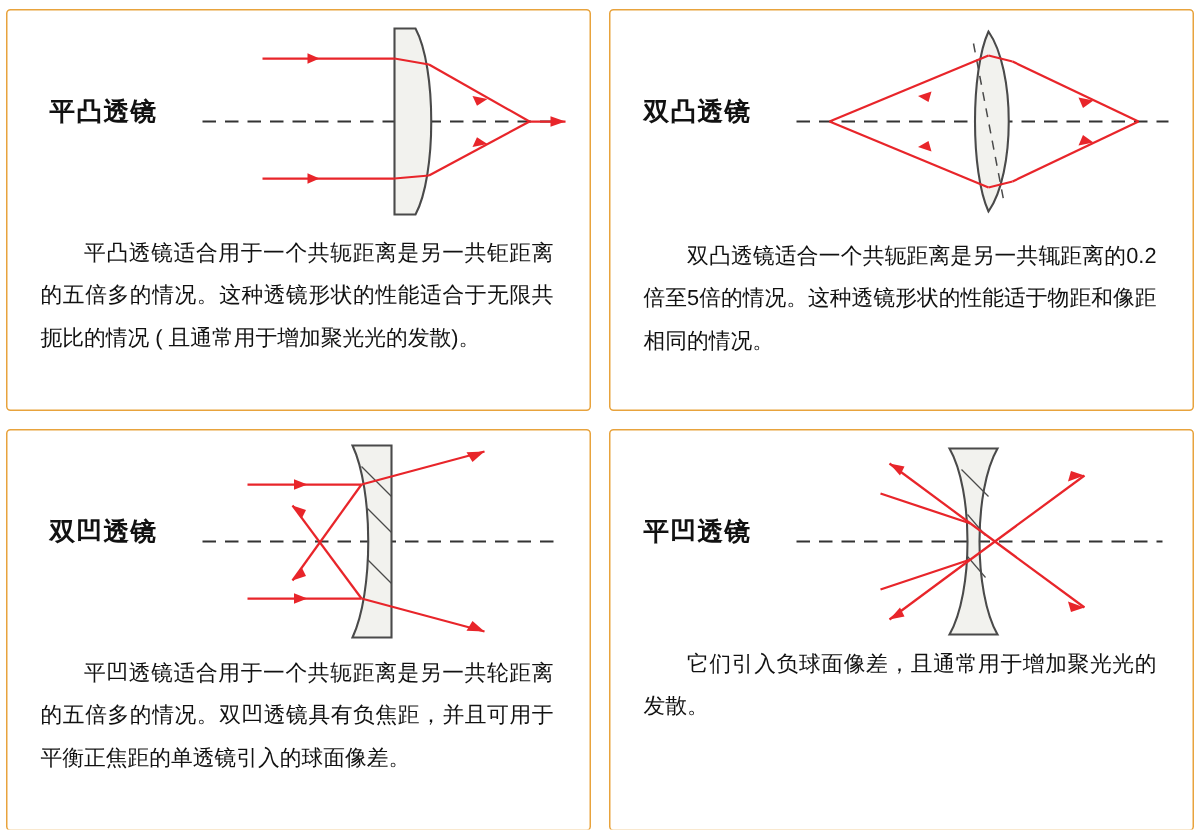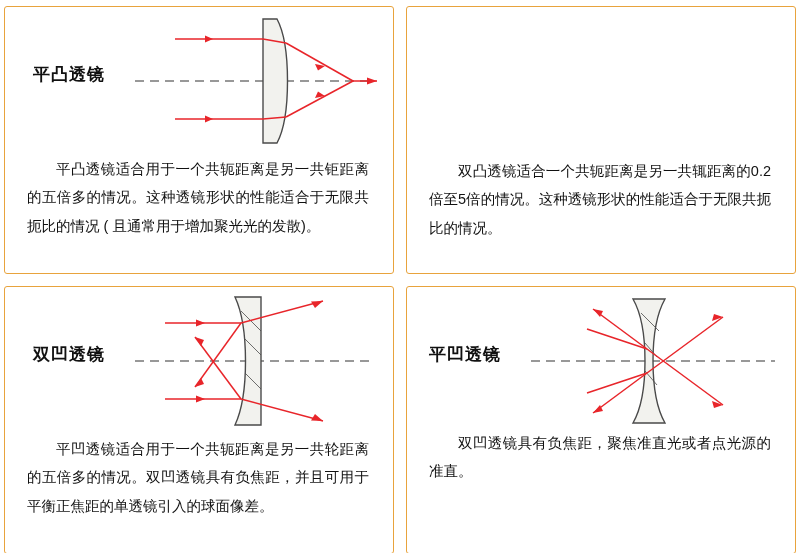--- a/index.html
+++ b/index.html
@@ -105,21 +105,50 @@
             <line x1="348" y1="74" x2="372" y2="74"></line>
             <path d="M372,74 L362,70.5 L362,77.5 Z" fill="#e8252a" stroke="none"></path>
           </g>
         </svg>
       </div>
     </div>
     <div class="desc">平凸透镜适合用于一个共轭距离是另一共钜距离的五倍多的情况。这种透镜形状的性能适合于无限共扼比的情况 ( 且通常用于增加聚光光的发散)。</div>
   </div>
 
   <div class="card card-2">
-    <div class="desc">双凸透镜适合一个共轭距离是另一共辄距离的0.2倍至5倍的情况。这种透镜形状的性能适合于无限共扼比的情况。</div>
+    <div class="diagram-area">
+      <div class="lens-title">双凸透镜</div>
+      <div class="svgwrap">
+        <svg width="390" height="148" viewBox="0 0 390 148">
+
+          <line x1="124" y1="74" x2="372" y2="74" stroke="#333" stroke-width="1.2" stroke-dasharray="9,6"></line>
+
+          <path d="M236,14 C224,40 224,108 236,134 C254,108 254,40 236,14 Z" fill="#f2f2ee" stroke="#4a4a4a" stroke-width="1.4" transform="translate(16,0) scale(1,1)"></path>
+
+          <line x1="242" y1="22" x2="262" y2="126" stroke="#4a4a4a" stroke-width="1" stroke-dasharray="6,5"></line>
+
+          <g stroke="#e8252a" stroke-width="1.5" fill="none">
+
+            <line x1="146" y1="74" x2="252" y2="30"></line>
+            <line x1="146" y1="74" x2="252" y2="118"></line>
+            <path d="M205,91 L214,94 L212,87 Z" fill="#e8252a" stroke="none"></path>
+            <path d="M205,57 L214,54 L212,61 Z" fill="#e8252a" stroke="none"></path>
+
+            <line x1="252" y1="30" x2="268" y2="34"></line>
+            <line x1="252" y1="118" x2="268" y2="114"></line>
+
+            <line x1="268" y1="34" x2="352" y2="74"></line>
+            <line x1="268" y1="114" x2="352" y2="74"></line>
+            <path d="M322,60 L312,58 L315,65 Z" fill="#e8252a" stroke="none"></path>
+            <path d="M322,88 L312,90 L315,83 Z" fill="#e8252a" stroke="none"></path>
+          </g>
+        </svg>
+      </div>
+    </div>
+    <div class="desc">双凸透镜适合一个共轭距离是另一共辄距离的0.2倍至5倍的情况。这种透镜形状的性能适于物距和像距相同的情况。</div>
   </div>
 
   <div class="card card-3">
     <div class="diagram-area">
       <div class="lens-title">双凹透镜</div>
       <div class="svgwrap">
         <svg width="390" height="148" viewBox="0 0 390 148">
 
           <line x1="130" y1="74" x2="368" y2="74" stroke="#333" stroke-width="1.2" stroke-dasharray="9,6"></line>
 
@@ -179,16 +208,16 @@
             <path d="M316,30 L305,34 L307,27 Z" fill="#e8252a" stroke="none"></path>
 
             <line x1="240" y1="62" x2="186" y2="22"></line>
             <line x1="240" y1="86" x2="186" y2="126"></line>
             <path d="M186,22 L196,24 L193,30 Z" fill="#e8252a" stroke="none"></path>
             <path d="M186,126 L196,124 L193,118 Z" fill="#e8252a" stroke="none"></path>
           </g>
         </svg>
       </div>
     </div>
-    <div class="desc">双凹透镜具有负焦距，聚焦准直光或者点光源的准直。</div>
+    <div class="desc">它们引入负球面像差，且通常用于增加聚光光的发散。</div>
   </div>
 
 </div>
 
 </body></html>

